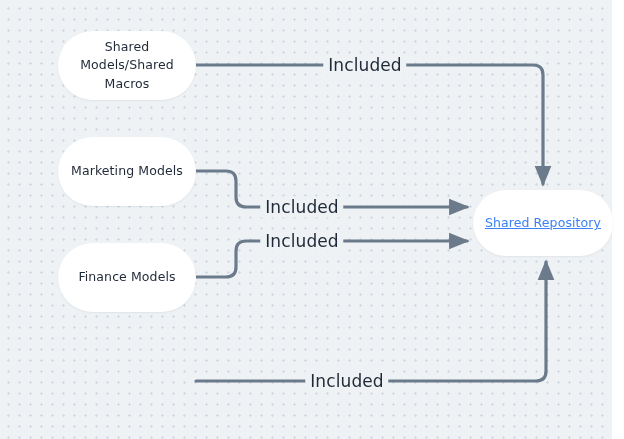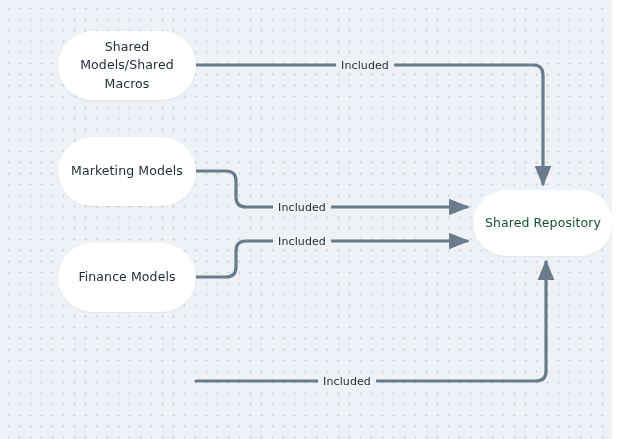--- a/index.html
+++ b/index.html
@@ -40,21 +40,21 @@
     line-height: 1.45;
     letter-spacing: 0.1px;
     box-shadow: 0 1px 2px rgba(40,55,75,0.07);
     padding: 4px 10px;
   }
   .edge-label {
     position: absolute;
     transform: translate(-50%, -50%);
     background: #eef2f5;
     color: #1f2937;
-    font-size: 11px;
+    font-size: 17px;
     line-height: 1;
     letter-spacing: 0.1px;
     padding: 2px 5px;
     white-space: nowrap;
   }
 </style>
 </head>
 <body>
 
 <div id="canvas">
@@ -71,20 +71,20 @@
     <path d="M196,171 L226,171 Q236,171 236,181 L236,197 Q236,207 246,207 L467,207" fill="none" stroke="#6b7b8c" stroke-width="3.2" stroke-linecap="round" marker-end="url(#arrowhead)"></path>
 
     <path d="M196,277 L226,277 Q236,277 236,267 L236,251 Q236,241 246,241 L467,241" fill="none" stroke="#6b7b8c" stroke-width="3.2" stroke-linecap="round" marker-end="url(#arrowhead)"></path>
 
     <path d="M196,381 L536,381 Q546,381 546,371 L546,262" fill="none" stroke="#6b7b8c" stroke-width="3.2" stroke-linecap="round" marker-end="url(#arrowhead)"></path>
   </svg>
 
   <div class="node" style="left: 58px; top: 31px; width: 138px; height: 69px; background: rgb(255, 255, 255); color: rgb(31, 41, 55);">Shared<br>Models/Shared<br>Macros</div>
   <div class="node" style="left: 58px; top: 137px; width: 138px; height: 69px; background: rgb(255, 255, 255); color: rgb(31, 41, 55);">Marketing Models</div>
   <div class="node" style="left: 58px; top: 243px; width: 138px; height: 69px; background: rgb(255, 255, 255); color: rgb(31, 41, 55);">Finance Models</div>
-  <div class="node" style="left: 473px; top: 190px; width: 140px; height: 66px; background: rgb(255, 255, 255); color: #14532d;">Shared Repository</div>
+  <div class="node" style="left: 473px; top: 190px; width: 140px; height: 66px; background: rgb(255, 255, 255); color: #3b82f6; text-decoration: underline;">Shared Repository</div>
 
   <div class="edge-label" style="left: 365px; top: 65px; background: rgb(238, 242, 245);">Included</div>
   <div class="edge-label" style="left: 302px; top: 207px; background: rgb(238, 242, 245);">Included</div>
   <div class="edge-label" style="left: 302px; top: 241px; background: rgb(238, 242, 245);">Included</div>
   <div class="edge-label" style="left: 347px; top: 381px; background: rgb(238, 242, 245);">Included</div>
 
 </div>
 
 </body></html>

